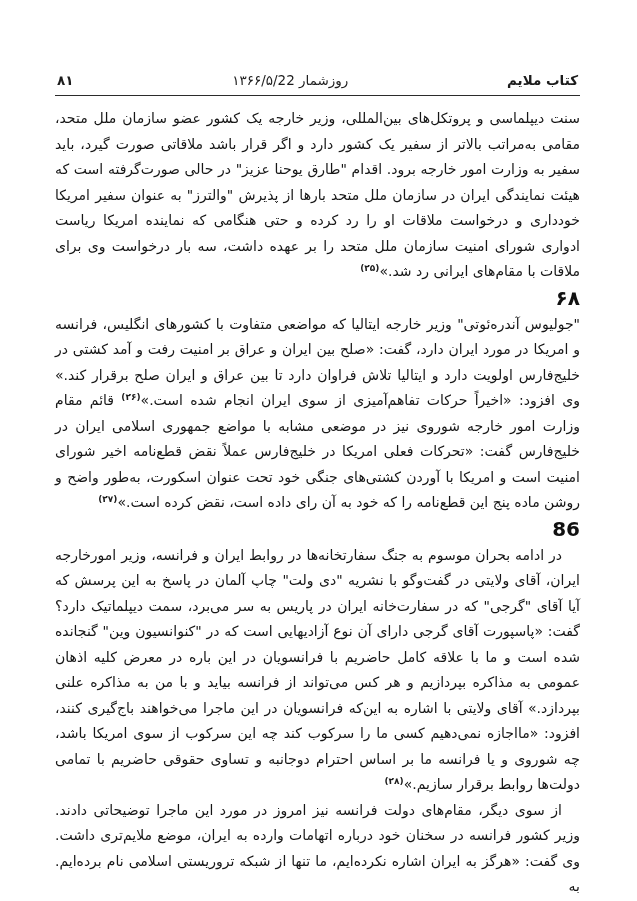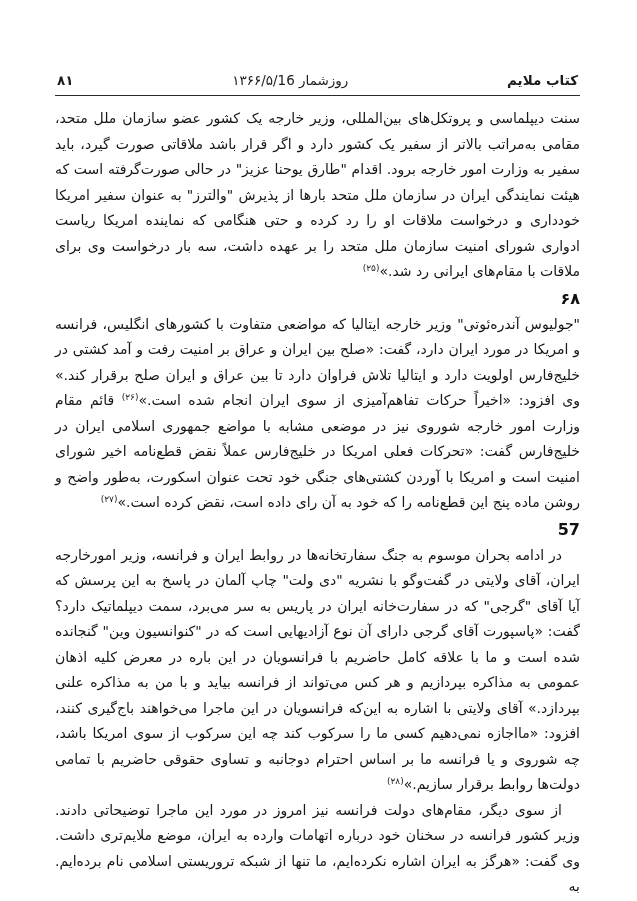--- a/index.html
+++ b/index.html
@@ -40,56 +40,57 @@
   }
   .body-text {
     font-size: 14px;
     line-height: 25.5px;
     text-align: justify;
     color: #161616;
   }
   p.para { margin: 0; }
   p.para.indent { text-indent: 18px; }
   h2.section-num {
-    font-size: 16px;
+    font-size: 20px;
     font-weight: bold;
     line-height: 25px;
     margin: 1px 0 1px 0;
     text-align: right;
     color: #111111;
   }
   sup.footnote {
     font-size: 9px;
     line-height: 0;
     vertical-align: 5px;
     color: #1c1c1c;
+    font-weight: bold;
   }
 </style>
 </head>
 <body>
 
 <div class="page">
 
   <div class="page-header">
     <span class="side-cell">کتاب ملایم</span>
-    <span class="center-cell">روزشمار ۱۳۶۶/۵/16</span>
+    <span class="center-cell">روزشمار ۱۳۶۶/۵/22</span>
     <span class="side-cell">۸۱</span>
   </div>
 
   <hr class="header-rule">
 
   <div class="body-text">
 
     <p class="para"><span>سنت دیپلماسی و پروتکل‌های بین‌المللی، وزیر خارجه یک کشور عضو سازمان ملل متحد، مقامی به‌مراتب بالاتر از سفیر یک کشور دارد و اگر قرار باشد ملاقاتی صورت گیرد، باید سفیر به وزارت امور خارجه برود. اقدام "طارق یوحنا عزیز" در حالی صورت‌گرفته است که هیئت نمایندگی ایران در سازمان ملل متحد بارها از پذیرش "والترز" به عنوان سفیر امریکا خودداری و درخواست ملاقات او را رد کرده و حتی هنگامی که نماینده امریکا ریاست ادواری شورای امنیت سازمان ملل متحد را بر عهده داشت، سه بار درخواست وی برای ملاقات با مقام‌های ایرانی رد شد.»</span><sup class="footnote">(۲۵)</sup></p>
 
     <h2 class="section-num">۶۸</h2>
 
     <p class="para"><span>"جولیوس آندره‌ئوتی" وزیر خارجه ایتالیا که مواضعی متفاوت با کشورهای انگلیس، فرانسه و امریکا در مورد ایران دارد، گفت: «صلح بین ایران و عراق بر امنیت رفت و آمد کشتی در خلیج‌فارس اولویت دارد و ایتالیا تلاش فراوان دارد تا بین عراق و ایران صلح برقرار کند.» وی افزود: «اخیراً حرکات تفاهم‌آمیزی از سوی ایران انجام شده است.»</span><sup class="footnote">(۲۶)</sup><span> قائم مقام وزارت امور خارجه شوروی نیز در موضعی مشابه با مواضع جمهوری اسلامی ایران در خلیج‌فارس گفت: «تحرکات فعلی امریکا در خلیج‌فارس عملاً نقض قطع‌نامه اخیر شورای امنیت است و امریکا با آوردن کشتی‌های جنگی خود تحت عنوان اسکورت، به‌طور واضح و روشن ماده پنج این قطع‌نامه را که خود به آن رای داده است، نقض کرده است.»</span><sup class="footnote">(۲۷)</sup></p>
 
-    <h2 class="section-num">57</h2>
+    <h2 class="section-num">86</h2>
 
     <p class="para indent"><span>در ادامه بحران موسوم به جنگ سفارتخانه‌ها در روابط ایران و فرانسه، وزیر امورخارجه ایران، آقای ولایتی در گفت‌وگو با نشریه "دی ولت" چاپ آلمان در پاسخ به این پرسش که آیا آقای "گرجی" که در سفارت‌خانه ایران در پاریس به سر می‌برد، سمت دیپلماتیک دارد؟ گفت: «پاسپورت آقای گرجی دارای آن نوع آزادیهایی است که در "کنوانسیون وین" گنجانده شده است و ما با علاقه کامل حاضریم با فرانسویان در این باره در معرض کلیه اذهان عمومی به مذاکره بپردازیم و هر کس می‌تواند از فرانسه بیاید و با من به مذاکره علنی بپردازد.» آقای ولایتی با اشاره به این‌که فرانسویان در این ماجرا می‌خواهند باج‌گیری کنند، افزود: «مااجازه نمی‌دهیم کسی ما را سرکوب کند چه این سرکوب از سوی امریکا باشد، چه شوروی و یا فرانسه ما بر اساس احترام دوجانبه و تساوی حقوقی حاضریم با تمامی دولت‌ها روابط برقرار سازیم.»</span><sup class="footnote">(۲۸)</sup></p>
 
     <p class="para indent"><span>از سوی دیگر، مقام‌های دولت فرانسه نیز امروز در مورد این ماجرا توضیحاتی دادند. وزیر کشور فرانسه در سخنان خود درباره اتهامات وارده به ایران، موضع ملایم‌تری داشت. وی گفت: «هرگز به ایران اشاره نکرده‌ایم، ما تنها از شبکه تروریستی اسلامی نام برده‌ایم. به</span></p>
 
   </div>
 
 </div>
 
 </body></html>

